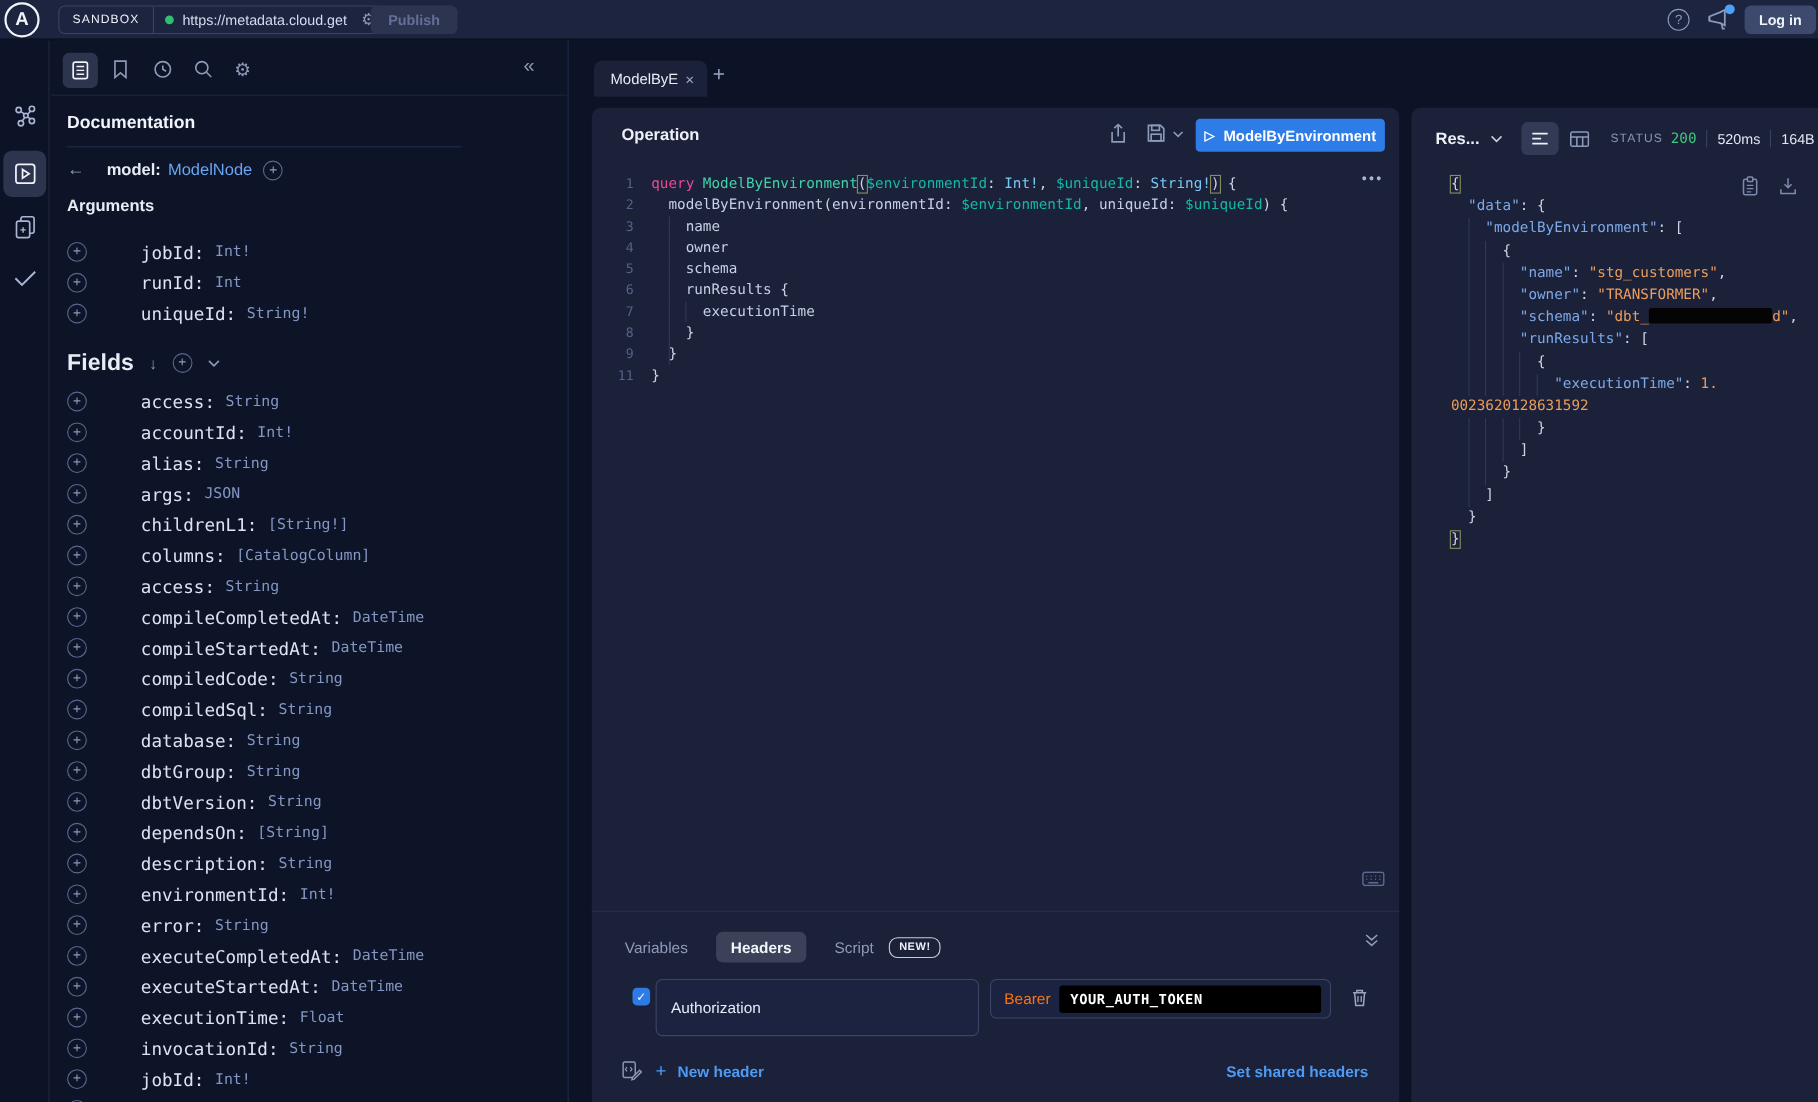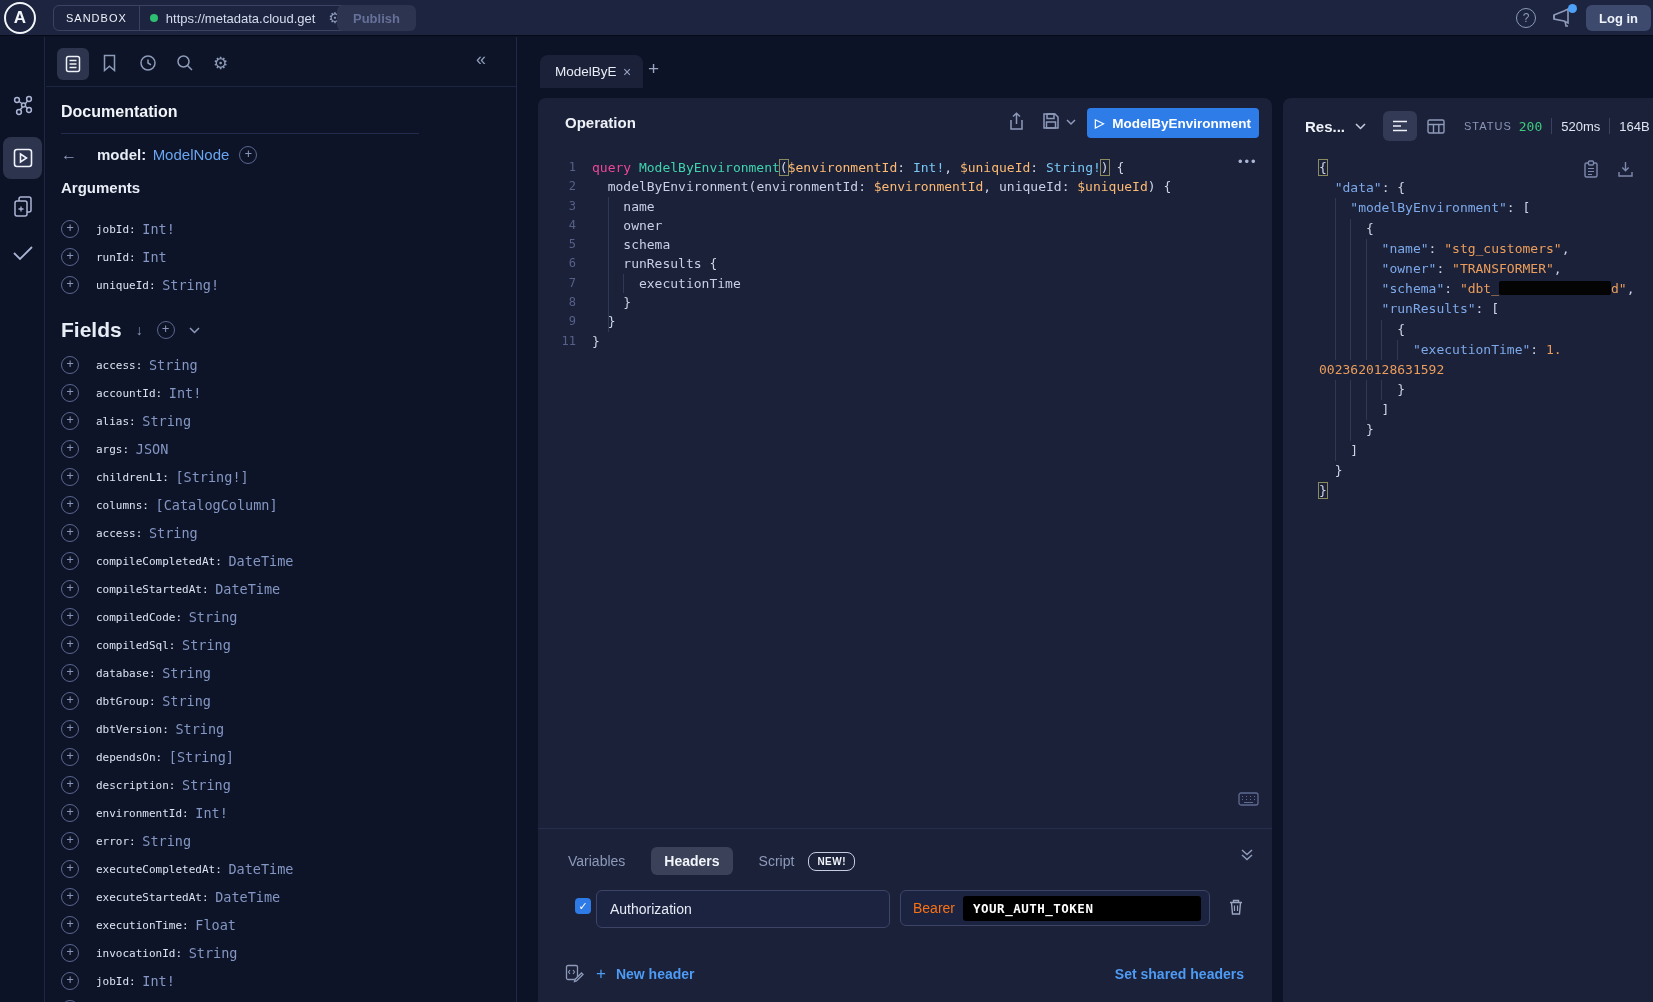--- a/index.html
+++ b/index.html
@@ -56,21 +56,21 @@
   #args-title { position:absolute; left:15px; top:142px; font-size:15px; font-weight:bold; color:#e8ecf5; }
   #args-list { position:absolute; left:15px; top:178px; width:440px; }
   #fields-head { position:absolute; left:15px; top:281px; display:flex; align-items:center; gap:14px; }
   #fields-title { font-size:21px; font-weight:bold; color:#e8ecf5; }
   #fields-sort { font-size:14px; color:#8d9ab9; }
   #fields-list { position:absolute; left:15px; top:314px; width:440px; }
   .drow { height:28px; display:flex; align-items:center; }
   .plus { width:18px; height:18px; border:1.5px solid #5a668f; border-radius:50%; color:#8a96b8;
     font-size:12px; line-height:15px; text-align:center; flex:none; margin-right:17px;
     font-family:"DejaVu Sans Mono", monospace; }
-  .fname { font-family:"DejaVu Sans Mono", monospace; font-size:11px; color:#dce3f2; white-space:pre; }
+  .fname { font-family:"DejaVu Sans Mono", monospace; font-size:16px; color:#dce3f2; white-space:pre;margin-left:32px; }
   .ftype { font-family:"DejaVu Sans Mono", monospace; font-size:13.5px; color:#8496c4; white-space:pre; }
 
   
   #optab { position:absolute; left:540px; top:55px; width:103px; height:33px; background:#1b2138;
     border-radius:8px 8px 0 0; display:flex; align-items:center; padding:0 10px 0 15px; }
   #optab-label { font-size:13.5px; color:#e8ecf5; white-space:nowrap; overflow:hidden; width:62px; }
   #optab-close { margin-left:6px; color:#9aa5c2; font-size:14px; }
   #newtab-btn { position:absolute; left:648px; top:58px; font-size:19px; color:#9aa5c2; }
 
   
@@ -83,38 +83,38 @@
   #run-btn { position:absolute; left:549px; top:10px; width:172px; height:30px; background:#2d7ce8; border:none;
     border-radius:4px; color:#fff; font-size:13.5px; font-weight:bold; display:flex; align-items:center;
     justify-content:center; gap:8px; font-family:"Liberation Sans", sans-serif; }
   #run-play { font-size:12px; }
   #op-menu { position:absolute; left:700px; top:56px; color:#aab4d4; font-size:13px; letter-spacing:2px; }
   #code-lines { position:absolute; left:10px; top:60px; width:700px; }
   .cl { height:19.3px; line-height:19.3px; font-family:"DejaVu Sans Mono", monospace; font-size:13px; white-space:pre; display:flex; }
   .ln { display:inline-block; width:28px; text-align:right; margin-right:16px; color:#566089; font-size:12px; flex:none; }
   .ct { position:relative; white-space:pre; }
   .guide { position:absolute; top:0; height:100%; width:1px; background:#303854; }
-  .tok-k { color:#ec4899; } .tok-o { color:#3fd3ae; } .tok-v { color:#fdba74;margin-top:36px; } .tok-y { color:#79c7f4; }
+  .tok-k { color:#ec4899; } .tok-o { color:#3fd3ae; } .tok-v { color:#14b8a6;margin-top:36px; } .tok-y { color:#79c7f4; }
   .tok-f { color:#c7cfe6; } .tok-p { color:#cdd4e6; }
   .tok-j { color:#7da9ea; } .tok-s { color:#eb9d5c; }
   .bm { outline:1px solid #8a8c60; }
   .redact { display:inline-block; height:14px; background:#040404; border-radius:2px; vertical-align:-2px; }
   #kbd-icon { position:absolute; left:700px; top:694px; }
 
   
   #op-divider { position:absolute; left:0; top:730px; width:734px; height:1px; background:#262e4e; }
   #bottom-tabs { position:absolute; left:30px; top:748px; height:30px; display:flex; align-items:center; gap:26px; }
   .btab { font-size:14px; color:#8d9ab9; }
   #btab-headers { background:#3a4158; color:#f2f5fa; font-weight:bold; padding:6px 13px; border-radius:6px; }
   #new-badge { border:1px solid #c6cde0; border-radius:8px; padding:3px 8px; font-size:10px; font-weight:bold;
     letter-spacing:.5px; color:#eef1f8; margin-left:-12px; }
   #collapse-panel { position:absolute; left:702px; top:750px; }
   #hdr-check { position:absolute; left:37px; top:800px; width:16px; height:16px; background:#2e7ae6; border-radius:4px;
     color:#fff; font-size:11px; display:flex; align-items:center; justify-content:center; }
-  #hdr-name { position:absolute; left:58px; top:792px; width:294px; height:38px; background:#1c2340;
+  #hdr-name { position:absolute; left:58px; top:792px; width:294px; height:52px; background:#1c2340;
     border:1px solid #3c4566; border-radius:6px; color:#e6ebf5; font-size:14px; padding:0 13px;
     font-family:"Liberation Sans", sans-serif; }
   #hdr-value { position:absolute; left:362px; top:792px; width:310px; height:36px; background:#1c2340;
     border:1px solid #3c4566; border-radius:6px; display:flex; align-items:center; padding:0 8px 0 12px; gap:8px; }
   #hdr-prefix { font-size:14px; color:#f97316; flex:none; }
   #hdr-token { background:#000; border-radius:3px; color:#fff; font-family:"DejaVu Sans Mono", monospace;
     font-size:12.5px; font-weight:bold; padding:5px 10px; flex:1; letter-spacing:.5px; }
   #hdr-trash { position:absolute; left:690px; top:800px; }
   #env-icon { position:absolute; left:27px; top:866px; }
   #new-header-btn { position:absolute; left:58px; top:866px; display:flex; align-items:center; gap:10px;

